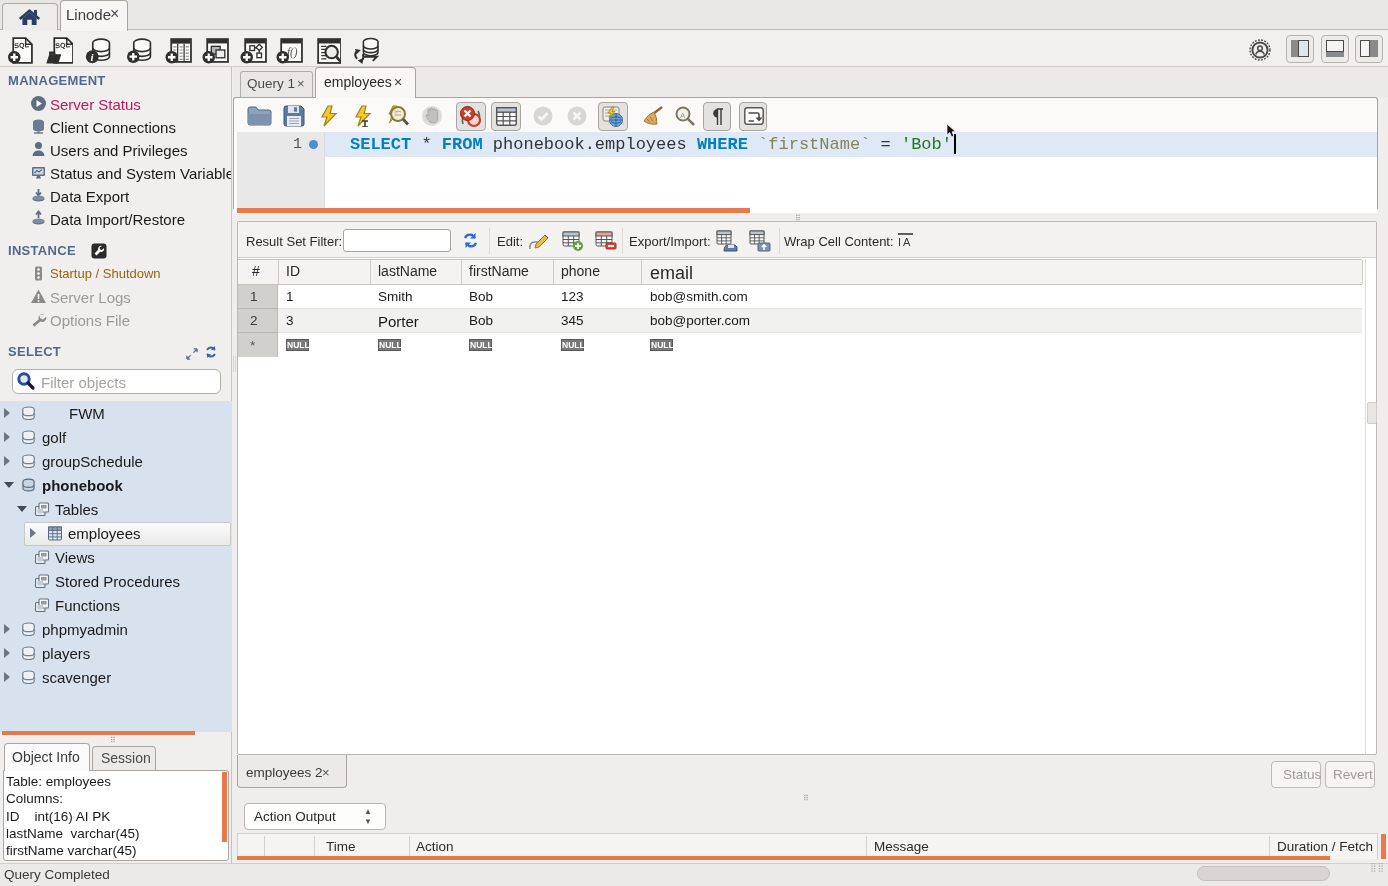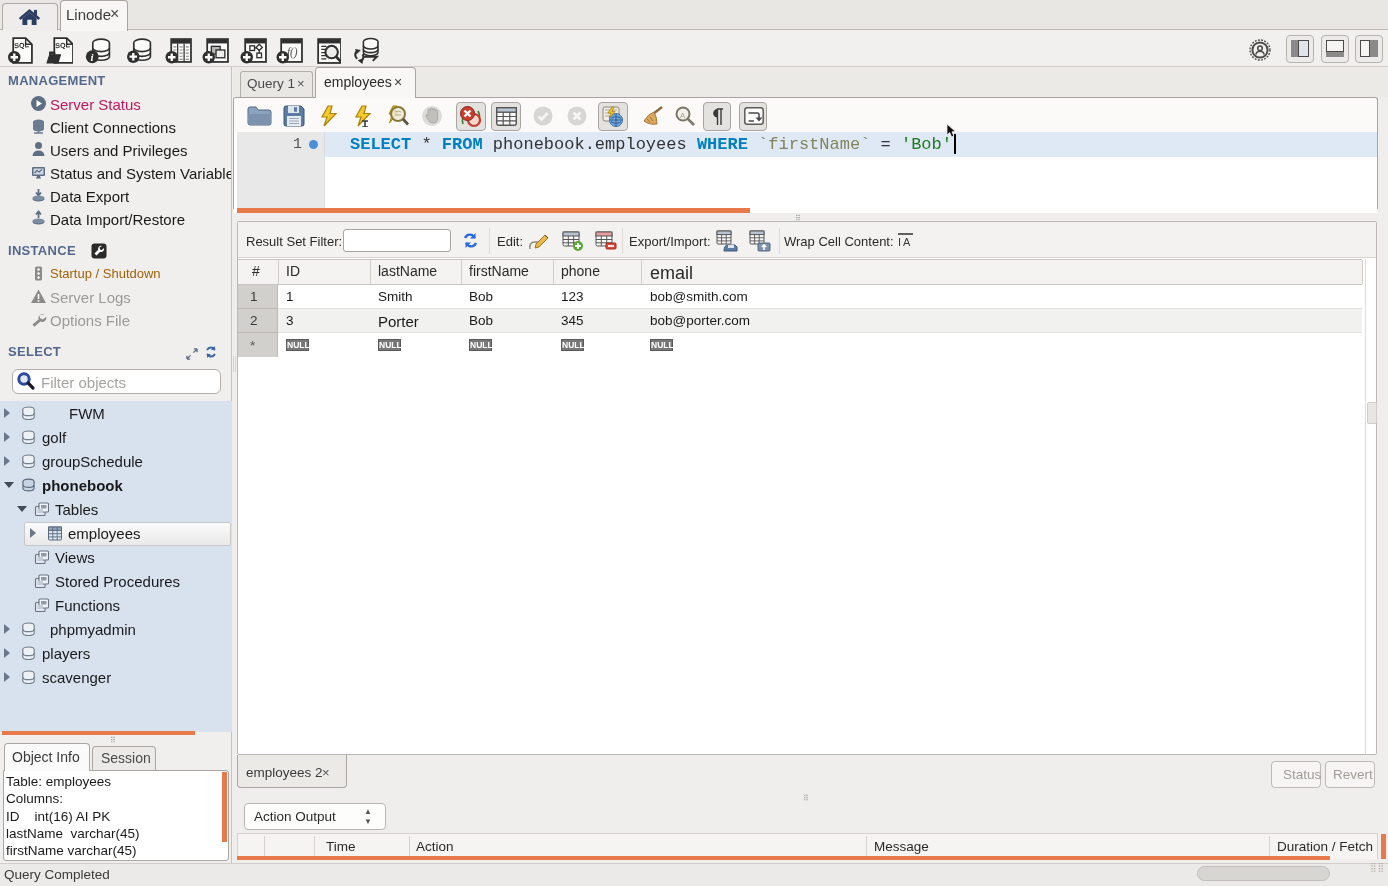--- a/index.html
+++ b/index.html
@@ -265,21 +265,21 @@
       <rect x="6.5" y="3" width="5.5" height="3.5" fill="#8d9aa9"></rect>
       <rect x="3" y="7" width="5.5" height="4" fill="#c3ccd6"></rect>
     </svg>
     <div class="abs" style="left:55px;top:597px;font-size:15px;color:#1a1a1a;">Functions</div>
     <div class="abs" style="left:4px;top:624px;width:0;height:0;border-left:6px solid #6a7788;border-top:5px solid transparent;border-bottom:5px solid transparent;"></div>
     <svg class="abs" style="left:21px;top:622px" width="16" height="15" viewBox="0 0 15 15">
       <ellipse cx="7" cy="3.5" rx="5.7" ry="2.5" fill="#eef1f5" stroke="#73818f" stroke-width="1.2"></ellipse>
       <path d="M1.3 3.5 L1.3 11 A5.7 2.5 0 0 0 12.7 11 L12.7 3.5" fill="#eef1f5" stroke="#73818f" stroke-width="1.2"></path>
       <path d="M1.3 7.2 A5.7 2.5 0 0 0 12.7 7.2" fill="none" stroke="#73818f" stroke-width="1.2"></path>
     </svg>
-    <div class="abs" style="left:50px;top:621px;font-size:15px;color:#1a1a1a;">phpmyadmin</div>
+    <div class="abs" style="left:42px;top:621px;font-size:15px;color:#1a1a1a;">phpmyadmin</div>
     <div class="abs" style="left:4px;top:648px;width:0;height:0;border-left:6px solid #6a7788;border-top:5px solid transparent;border-bottom:5px solid transparent;"></div>
     <svg class="abs" style="left:21px;top:646px" width="16" height="15" viewBox="0 0 15 15">
       <ellipse cx="7" cy="3.5" rx="5.7" ry="2.5" fill="#eef1f5" stroke="#73818f" stroke-width="1.2"></ellipse>
       <path d="M1.3 3.5 L1.3 11 A5.7 2.5 0 0 0 12.7 11 L12.7 3.5" fill="#eef1f5" stroke="#73818f" stroke-width="1.2"></path>
       <path d="M1.3 7.2 A5.7 2.5 0 0 0 12.7 7.2" fill="none" stroke="#73818f" stroke-width="1.2"></path>
     </svg>
     <div class="abs" style="left:42px;top:645px;font-size:15px;color:#1a1a1a;">players</div>
     <div class="abs" style="left:4px;top:672px;width:0;height:0;border-left:6px solid #6a7788;border-top:5px solid transparent;border-bottom:5px solid transparent;"></div>
     <svg class="abs" style="left:21px;top:670px" width="16" height="15" viewBox="0 0 15 15">
       <ellipse cx="7" cy="3.5" rx="5.7" ry="2.5" fill="#eef1f5" stroke="#73818f" stroke-width="1.2"></ellipse>

